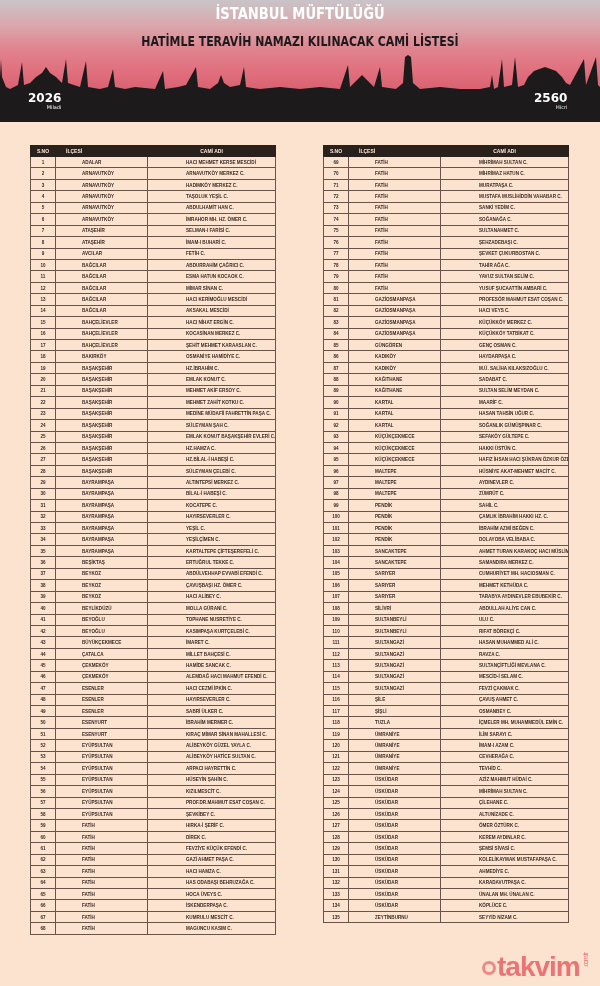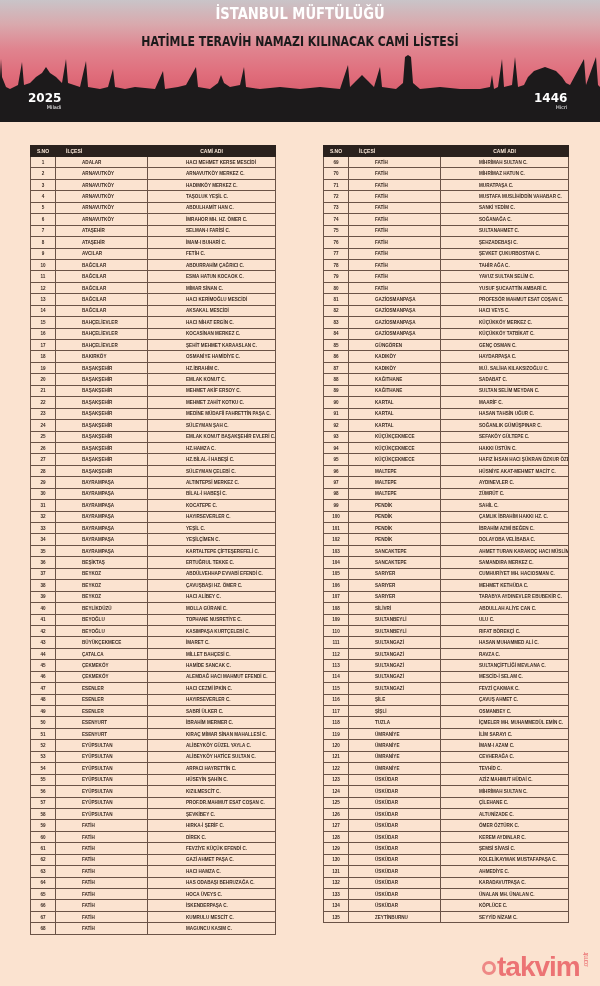--- a/index.html
+++ b/index.html
@@ -66,25 +66,25 @@
 </head>
 <body>
 
 <div class="banner">
   <svg class="skyline" viewBox="0 0 600 75" preserveAspectRatio="none">
     <path fill="#1c1a1b" d="M0,75 L0,30 L1,12 L2,30 L6,40 L10,42 L18,38 L22,15 L24,38 L30,36 L36,30 L42,26 L46,20 L50,26 L56,30 L62,36 L66,12 L68,36 L80,40 L86,14 L88,40 L100,42 L108,40 L113,22 L115,40 L125,42 L135,40 L155,42 L163,24 L165,42 L178,40 L186,38 L196,20 L198,40 L210,42 L218,36 L221,28 L224,36 L230,40 L240,38 L244,20 L246,40 L260,42 L280,40 L300,42 L320,40 L340,42 L348,18 L350,40 L356,34 L362,28 L368,34 L374,40 L380,20 L382,40 L396,42 L403,36 L405,10 L408,8 L411,10 L413,36 L420,42 L440,40 L460,42 L480,42 L490,40 L492,28 L494,42 L498,40 L502,12 L504,40 L512,38 L515,10 L518,40 L524,38 L528,30 L534,24 L545,20 L556,24 L562,30 L566,36 L570,38 L584,12 L586,38 L596,10 L598,38 L600,40 L600,75 Z"></path>
   </svg>
   <div class="title1">İSTANBUL MÜFTÜLÜĞÜ</div>
   <div class="title2">HATİMLE TERAVİH NAMAZI KILINACAK CAMİ LİSTESİ</div>
   <div class="year left">
-    <span>2025</span>
+    <span>2026</span>
     <small>Miladi</small>
   </div>
   <div class="year right">
-    <span>1446</span>
+    <span>2560</span>
     <small>Hicri</small>
   </div>
 </div>
 
 <table class="list left">
   <colgroup>
       <col class="c1">
       <col class="c2">
       <col class="c3">
     </colgroup>

